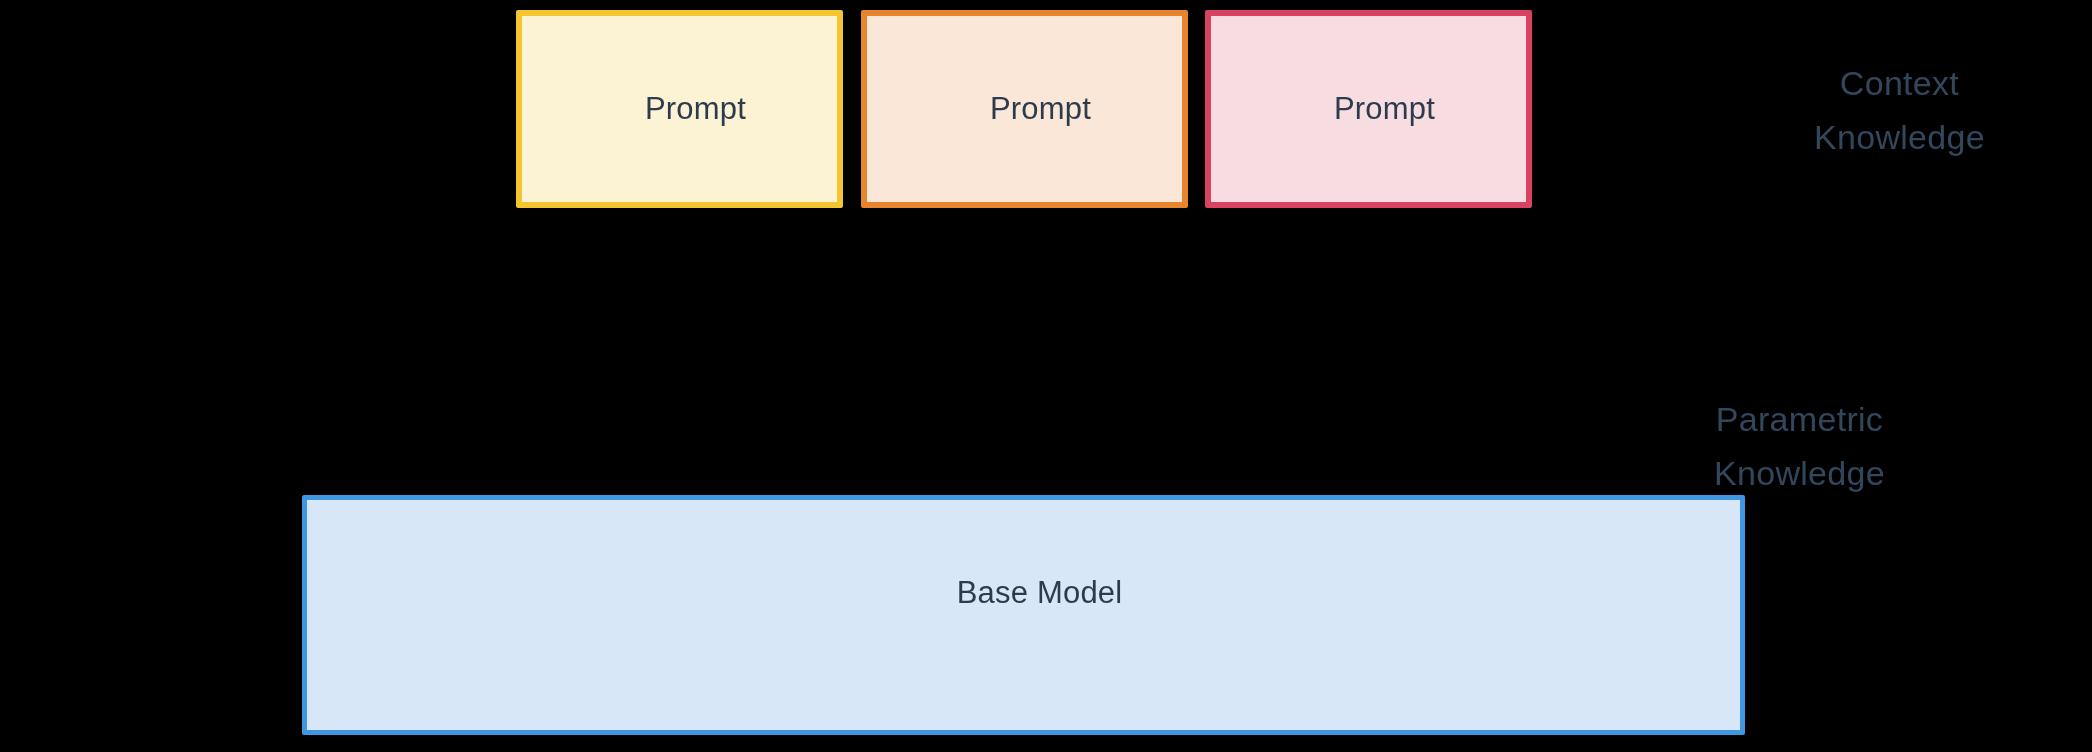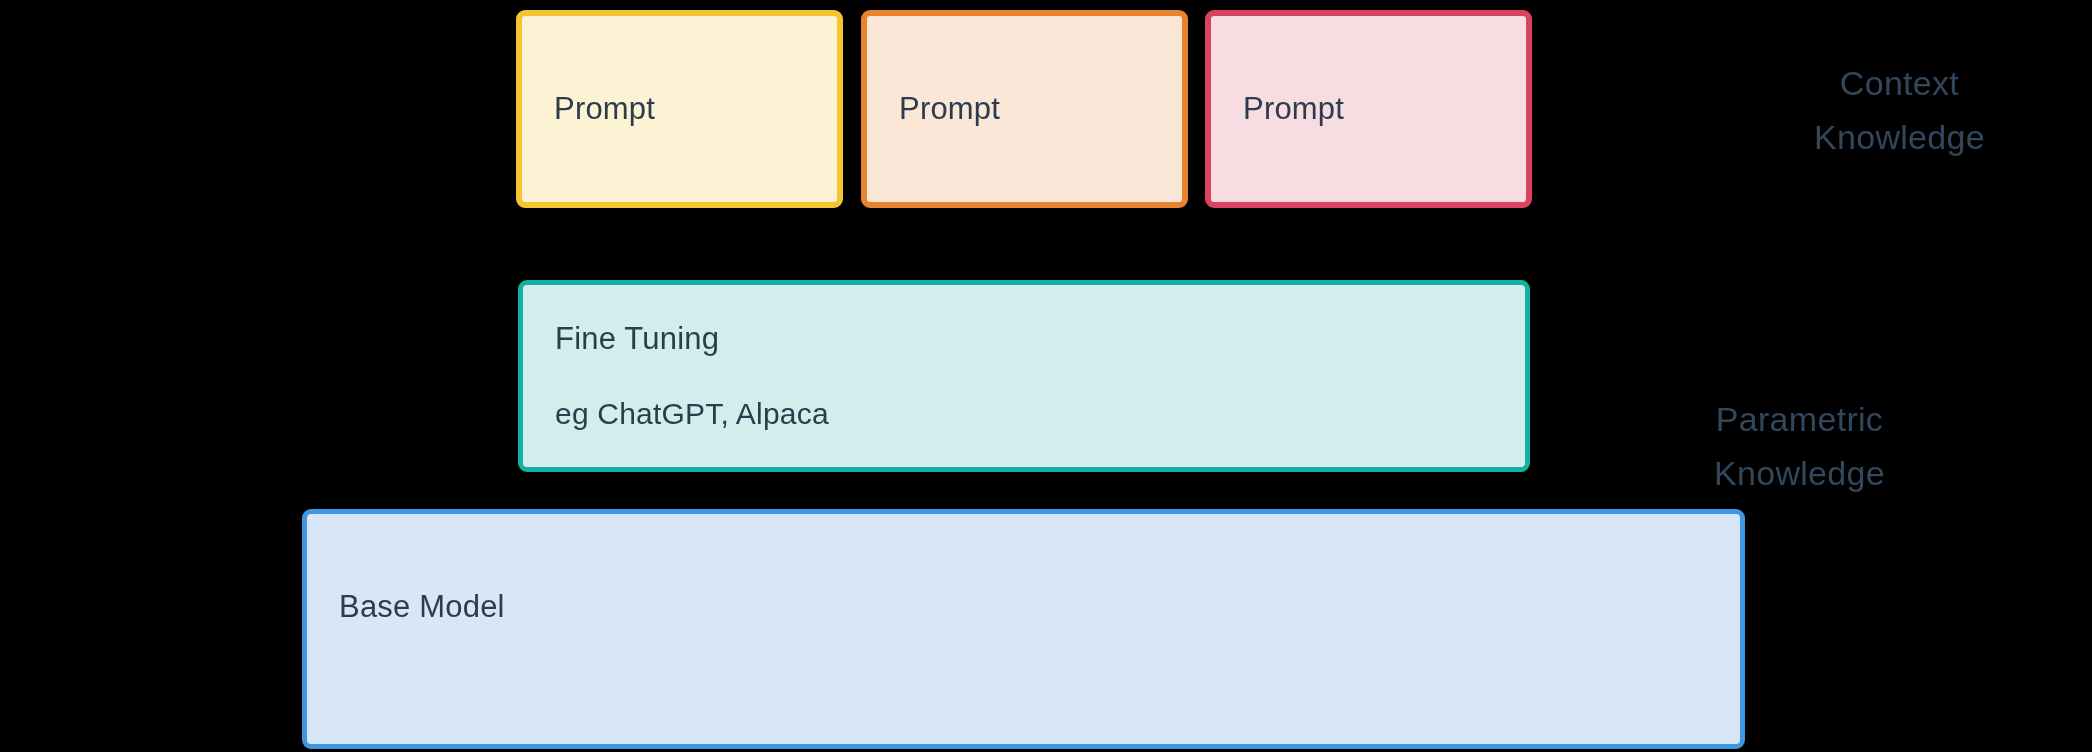--- a/index.html
+++ b/index.html
@@ -13,24 +13,24 @@
     height: 752px;
     background: #000000;
     overflow: hidden;
     font-family: "Liberation Sans", sans-serif;
   }
 
   .box {
     position: absolute;
     box-sizing: border-box;
     border-style: solid;
-    border-radius: 9px;
+    border-radius: 2px;
     display: flex;
     flex-direction: column;
-    align-items: flex-start;
+    align-items: center;
     justify-content: center;
     text-align: center;
     padding-left: 32px;
   }
 
   .box-title {
     color: #2d3c4c;
     font-size: 31px;
     font-weight: 400;
     letter-spacing: 0.2px;
@@ -72,21 +72,20 @@
 
   
   .base-model-box {
     left: 302px;
     top: 495px;
     width: 1443px;
     height: 240px;
     border-width: 5px;
     border-color: #3e97e0;
     background: #d7e7f8;
-    margin-top: 14px;
   }
   .base-model-box .box-title { margin-bottom: 44px; }
 
   
   .side-label {
     position: absolute;
     color: #33475c;
     font-size: 34px;
     font-weight: 400;
     line-height: 1.58;
@@ -107,24 +106,20 @@
   </div>
 
   <div class="box prompt-box prompt-2">
     <span class="box-title">Prompt</span>
   </div>
 
   <div class="box prompt-box prompt-3">
     <span class="box-title">Prompt</span>
   </div>
 
-  <div class="box fine-tuning-box">
-    <span class="box-title">Fine Tuning</span>
-    <span class="box-sub">eg ChatGPT, Alpaca</span>
-  </div>
 
   <div class="box base-model-box">
     <span class="box-title">Base Model</span>
   </div>
 
   <div class="side-label label-context">Context
 Knowledge</div>
   <div class="side-label label-parametric">Parametric
 Knowledge</div>
 

